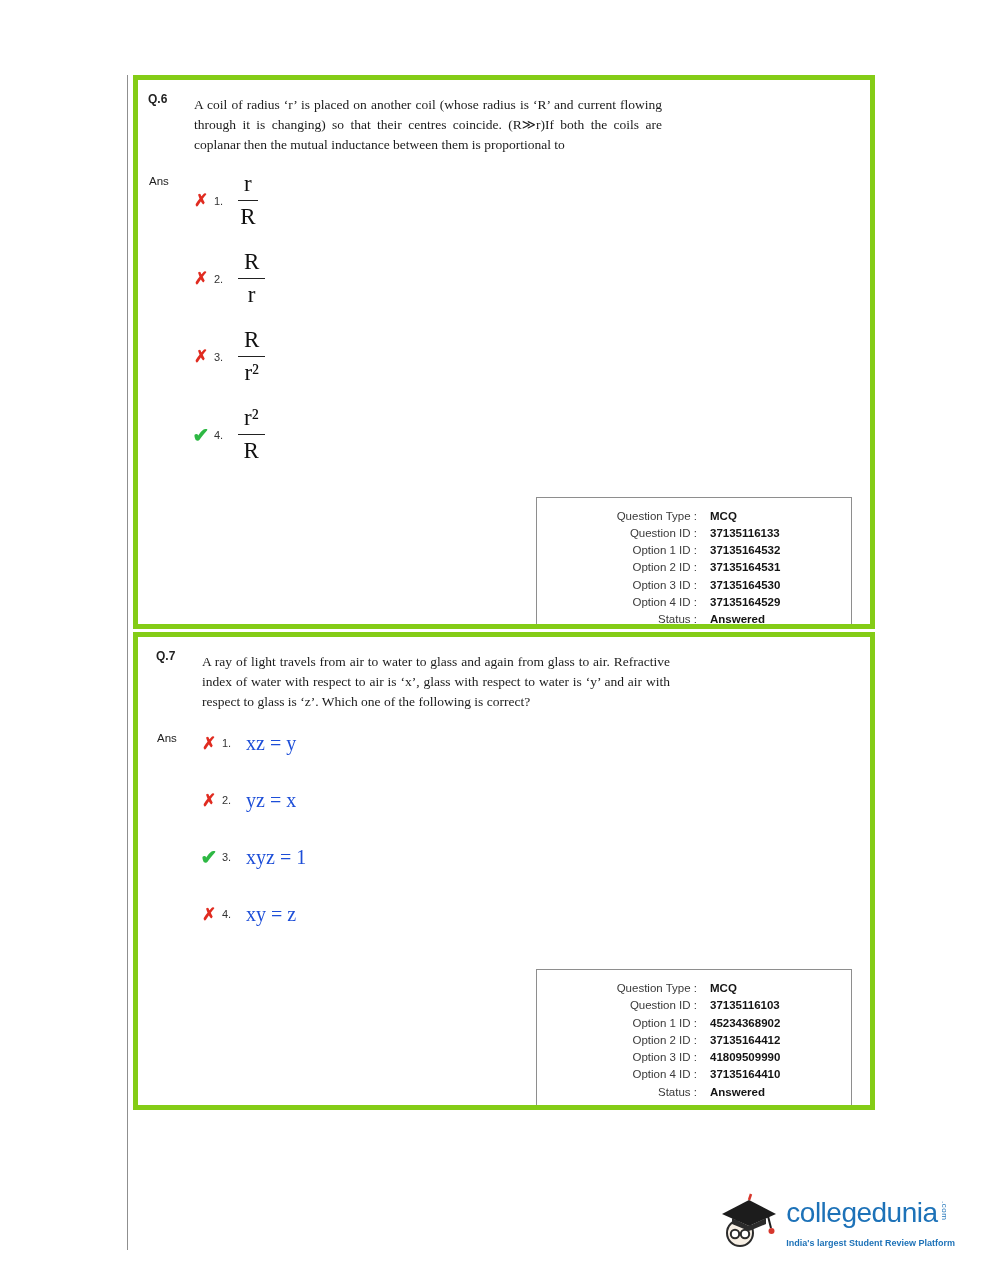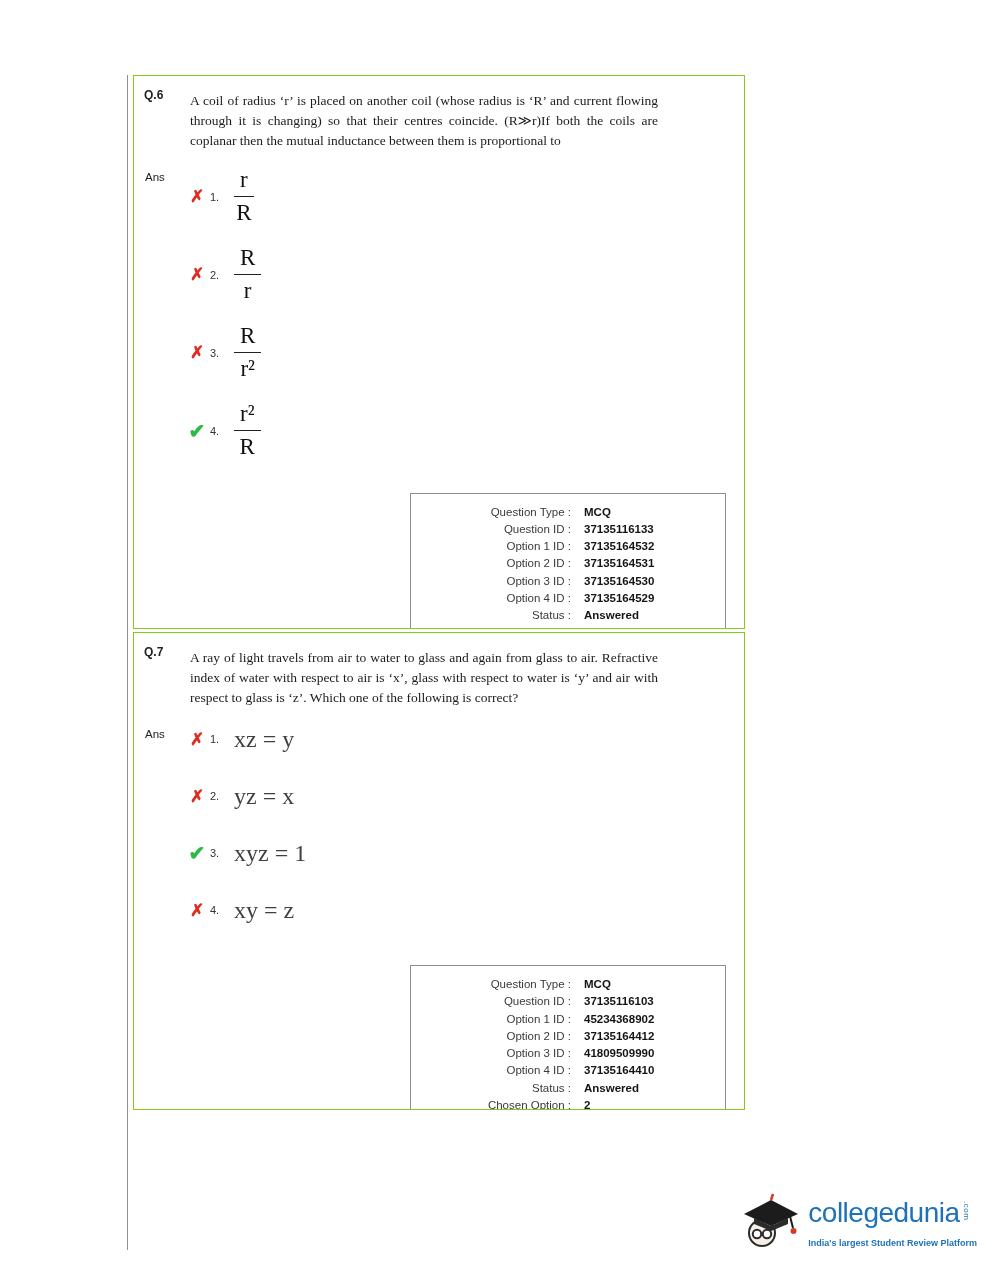--- a/index.html
+++ b/index.html
@@ -9,25 +9,25 @@
     font-family:"Liberation Sans", sans-serif;
     color:#1b1b1b;
   }
   #content {
     position:absolute; left:127px; top:75px;
     width:750px; min-height:1175px;
     border-left:1px solid #8f8f8f;
     padding-left:5px;
   }
   .qbox {
-    width:612px; box-sizing:border-box;
-    border:1px solid #84cc16; background:#fff; overflow:hidden;
+    width:742px; box-sizing:border-box;
+    border:5px solid #84cc16; background:#fff; overflow:hidden;
   }
   #q1 { height:554px; }
-  #q2 { height:478px; margin-top:3px; }
+  #q2 { height:478px; margin-top:3px;padding-left:8px; }
 
   .qhead { display:flex; padding:11px 14px 0 10px; }
   .qnum {
     font-weight:bold; font-size:12px; color:#222;
     width:30px; flex:none; margin-right:12px; padding-top:1px;
   }
   .qtext {
     margin:4px; font-family:"Liberation Serif", serif;
     font-size:13.5px; line-height:20px; color:#1b1b1b;
     text-align:justify; width:468px;
@@ -41,34 +41,34 @@
   .mark { width:22px; text-align:center; flex:none; line-height:1; }
   .cross { color:#e02b20; font-size:17px; font-weight:bold; }
   .check { color:#2eb844; font-size:20px; font-weight:bold; }
   .optnum { font-size:11px; color:#333; margin:0 10px 0 2px; width:14px; flex:none; }
   .frac {
     display:inline-block; text-align:center;
     font-family:"Liberation Serif", serif; font-size:23px; color:#111; line-height:1.15;
   }
   .frac .num { display:block; border-bottom:1.5px solid #222; padding:0 6px 3px; }
   .frac .den { display:block; padding-top:3px; }
-  .formula { font-family:"Liberation Serif", serif; font-size:24px; color:#404040; line-height:30px; }
+  .formula { font-family:"Liberation Serif", serif; font-size:20px; color:#1d4ed8; line-height:30px; }
 
   .infobox {
     width:316px; margin:14px 18px 0 auto;
     border:1px solid #8e8e8e; border-radius:0;
     padding:10px 12px 9px; box-sizing:border-box; background:#fff;
   }
   #q2 .infobox { margin-top:13px; }
   .inforow { display:flex; font-size:11.5px; line-height:17.3px; }
   .inflabel { width:148px; text-align:right; color:#3a3a3a; flex:none; }
   .infval { font-weight:bold; color:#141414; margin-left:13px; }
 
   .brandbox {
-    position:absolute; right:24px; bottom:30px;
+    position:absolute; right:46px; bottom:30px;
     display:flex; align-items:center;
   }
   .capwrap { margin-right:6px; }
   .brandcol { display:flex; flex-direction:column; }
   .brandline { display:flex; align-items:flex-start; }
   .brandname { font-size:28px; color:#1d72b8; letter-spacing:-0.5px; line-height:30px; }
   .brandsuffix {
     font-size:8px; color:#1d72b8; writing-mode:vertical-rl;
     margin-left:2px; margin-top:3px; letter-spacing:0.5px;
   }

